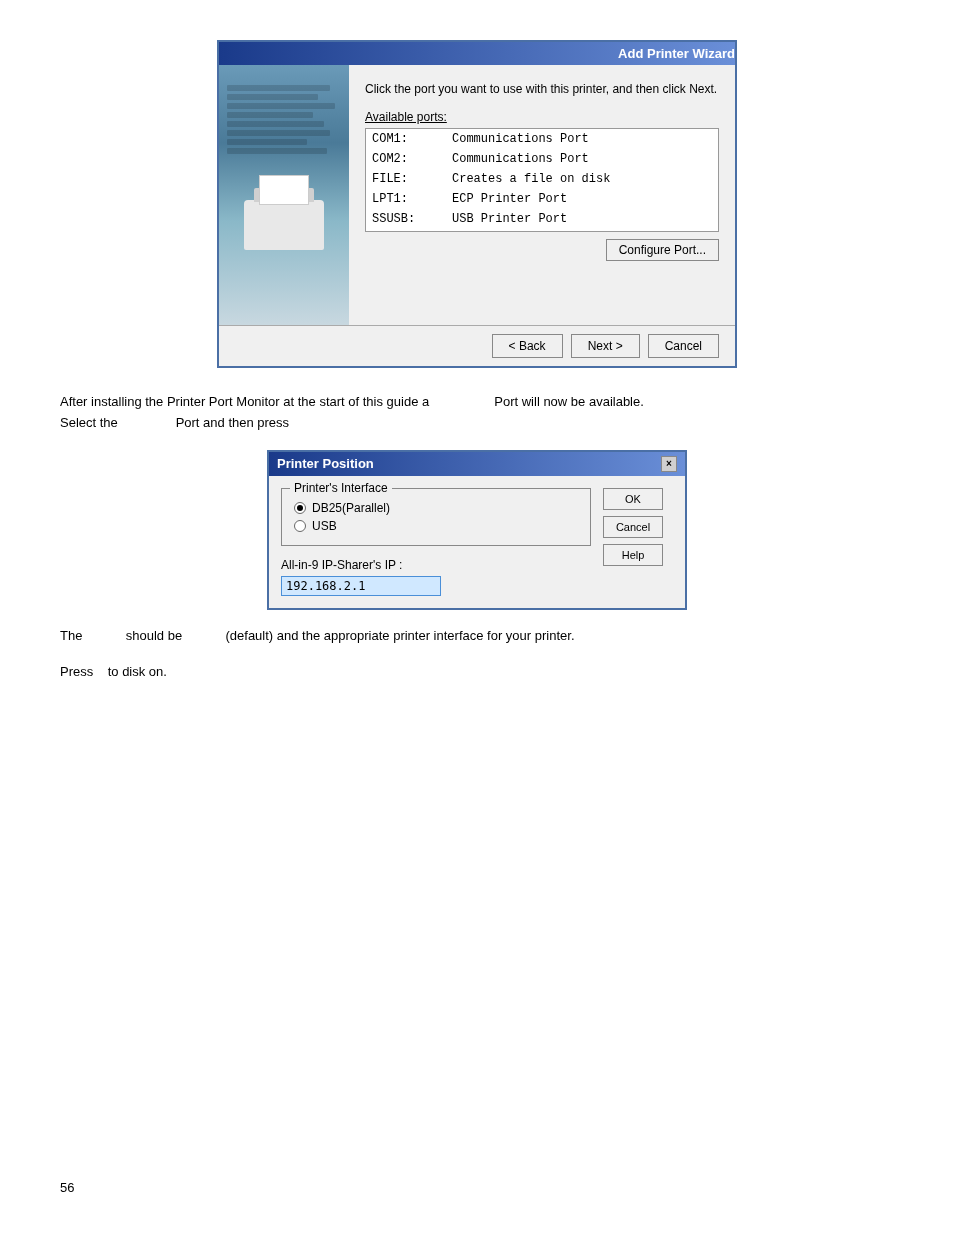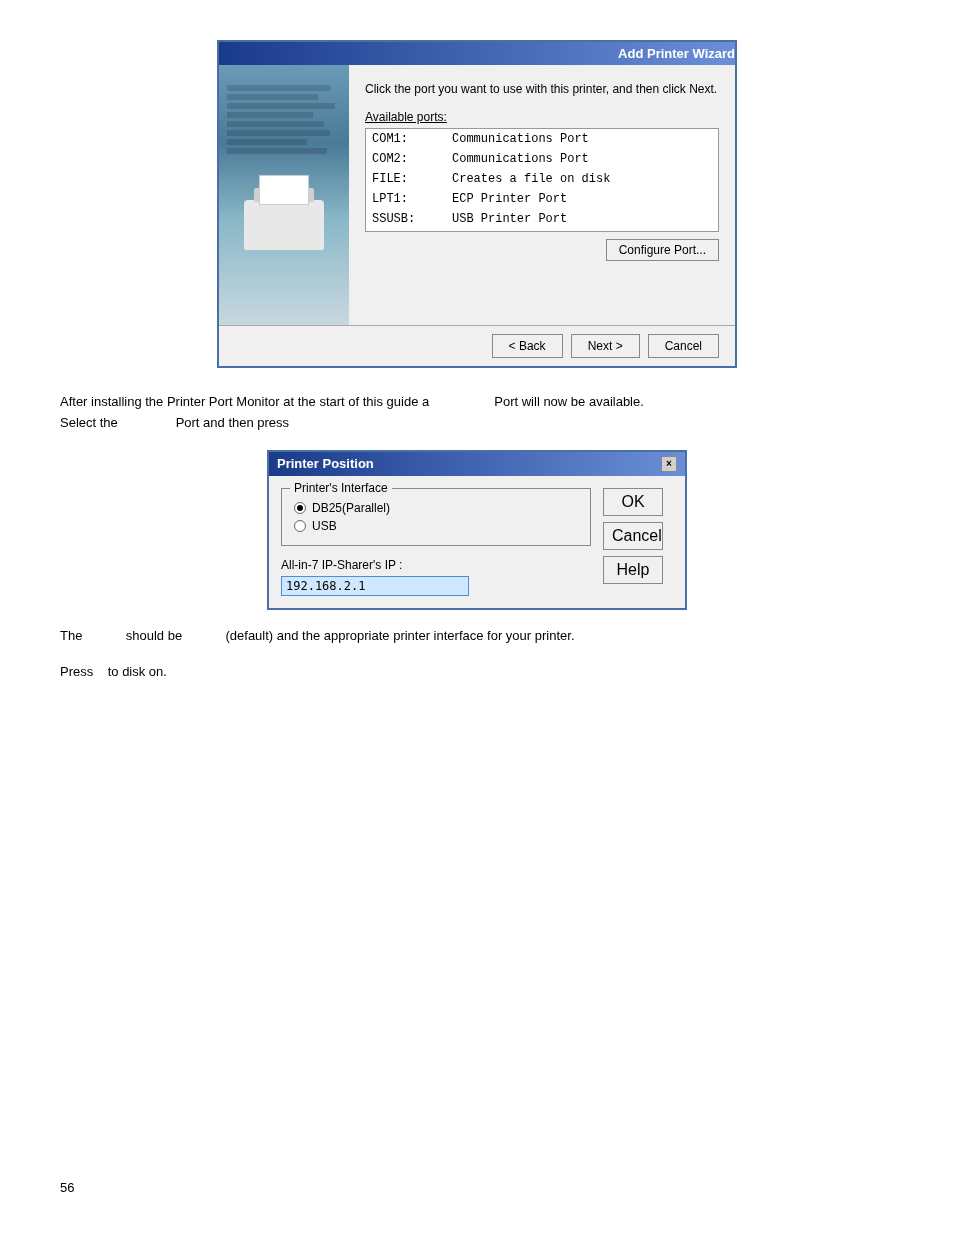--- a/index.html
+++ b/index.html
@@ -200,21 +200,21 @@
       flex: 1;
     }
     .pp-right {
       display: flex;
       flex-direction: column;
       gap: 6px;
       min-width: 70px;
     }
     .pp-right button {
       padding: 4px 8px;
-      font-size: 16px;
+      font-size: 11px;
       background: #f0f0f0;
       border: 1px solid #888;
       cursor: pointer;
       width: 60px;
     }
     .interface-group {
       border: 1px solid #888;
       padding: 8px 12px;
       margin-bottom: 12px;
       position: relative;
@@ -250,21 +250,21 @@
       width: 6px;
       height: 6px;
       border-radius: 50%;
       background: #000;
     }
     .ip-label {
       font-size: 12px;
       margin-bottom: 4px;
     }
     .ip-input {
-      width: 188px;
+      width: 160px;
       border: 1px solid #4a8fd8;
       background: #d0e8ff;
       padding: 2px 4px;
       font-size: 12px;
       font-family: monospace;
     }
     .bottom-text {
       margin: 16px 0 8px 0;
       font-size: 13px;
       line-height: 1.6;
@@ -361,21 +361,21 @@
         <span class="interface-legend">Printer's Interface</span>
         <div class="radio-option">
           <div class="radio-circle selected"></div>
           <span>DB25(Parallel)</span>
         </div>
         <div class="radio-option">
           <div class="radio-circle"></div>
           <span>USB</span>
         </div>
       </div>
-      <div class="ip-label">All-in-7 IP-Sharer's IP :</div>
+      <div class="ip-label">All-in-9 IP-Sharer's IP :</div>
       <input class="ip-input" type="text" value="192.168.2.1" style="">
     </div>
     <div class="pp-right">
       <button>OK</button>
       <button>Cancel</button>
       <button>Help</button>
     </div>
   </div>
 </div>
 

